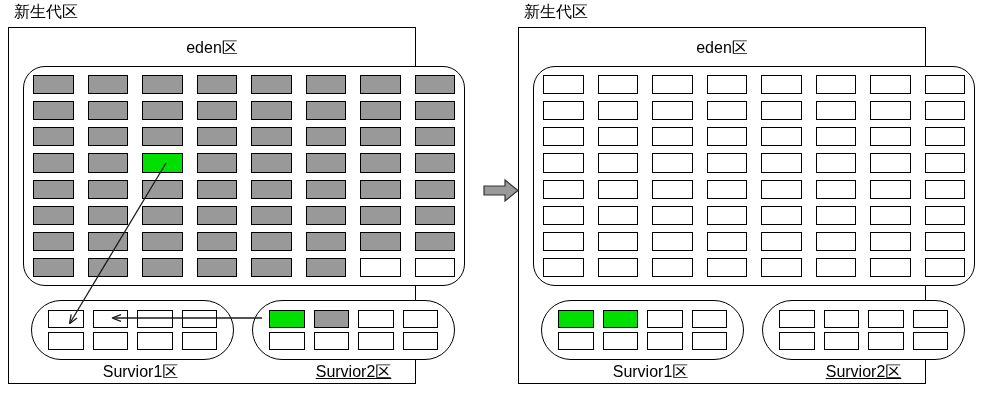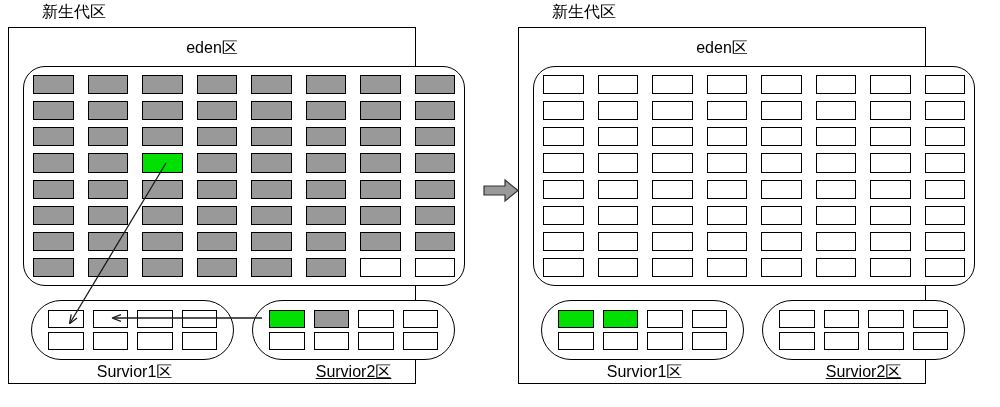--- a/index.html
+++ b/index.html
@@ -36,21 +36,20 @@
   .panel.left  { left: 8px; }
   .panel.right { left: 518px; }
 
   .panel-title {
     position: absolute;
     top: 2px;
     left: 8px;
     font-size: 16px;
     line-height: 20px;
     white-space: nowrap;
-    margin-left: 28px;
   }
   .panel-title.left-title  { left: 14px; }
   .panel-title.right-title { left: 524px; }
 
   .eden-title {
     position: absolute;
     top: 10px;
     left: 0;
     width: 100%;
     text-align: center;
@@ -111,21 +110,21 @@
   }
 
   .surv-label {
     position: absolute;
     top: 334px;
     width: 203px;
     text-align: center;
     font-size: 16px;
     line-height: 20px;
   }
-  .surv-label.s1 { left: 24px; }
+  .surv-label.s1 { left: 30px; }
   .surv-label.s2 { left: 243px; text-decoration: underline; }
 
   
   .cell {
     border: 1.3px solid #000;
     background: #ffffff;
     box-sizing: border-box;
   }
   .cell.gray  { background: #999999; }
   .cell.green { background: #00e000; }

